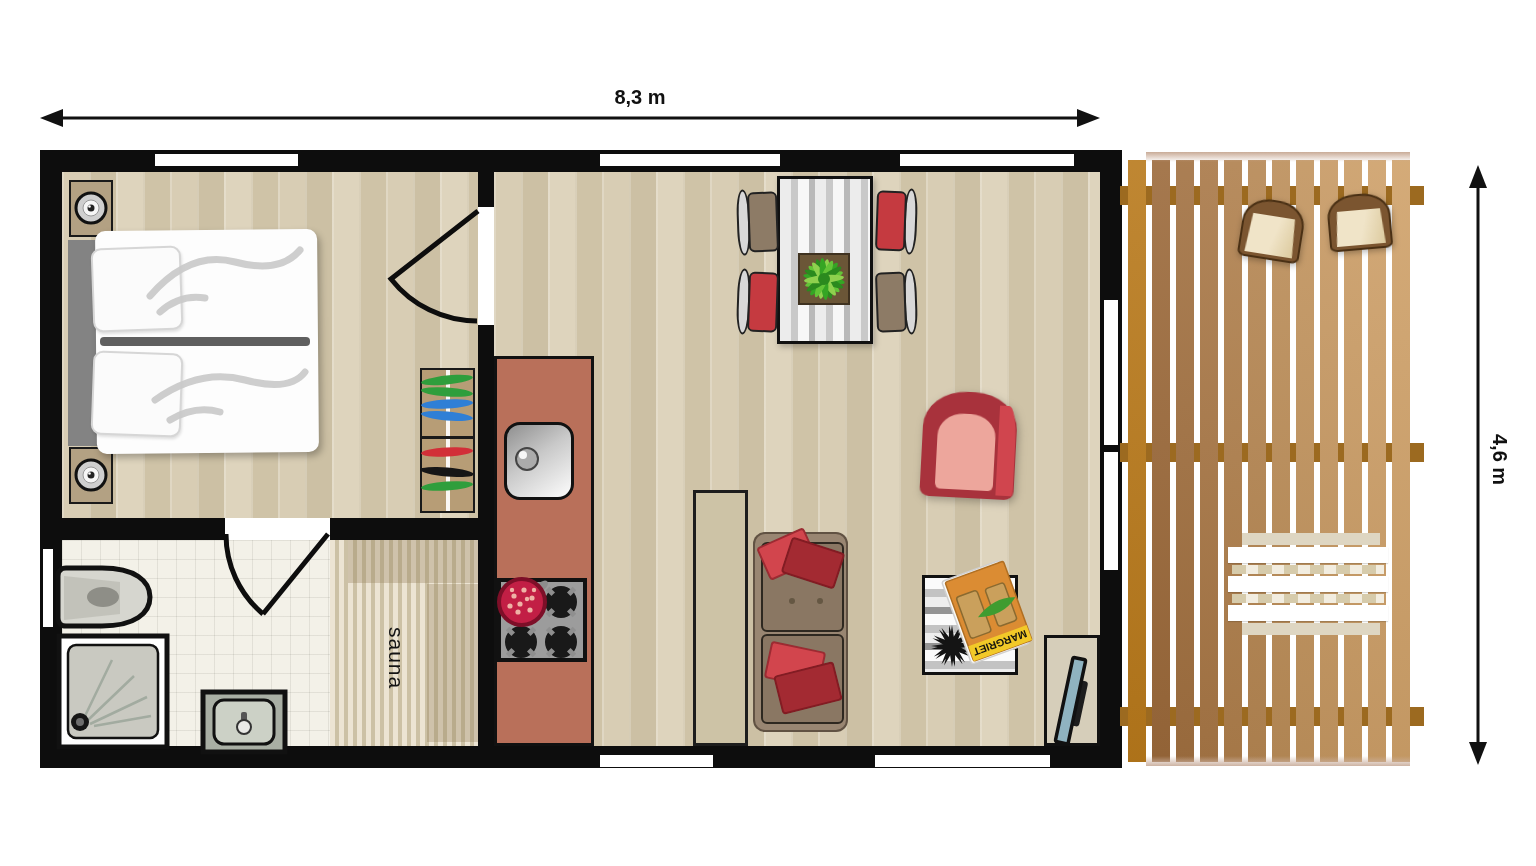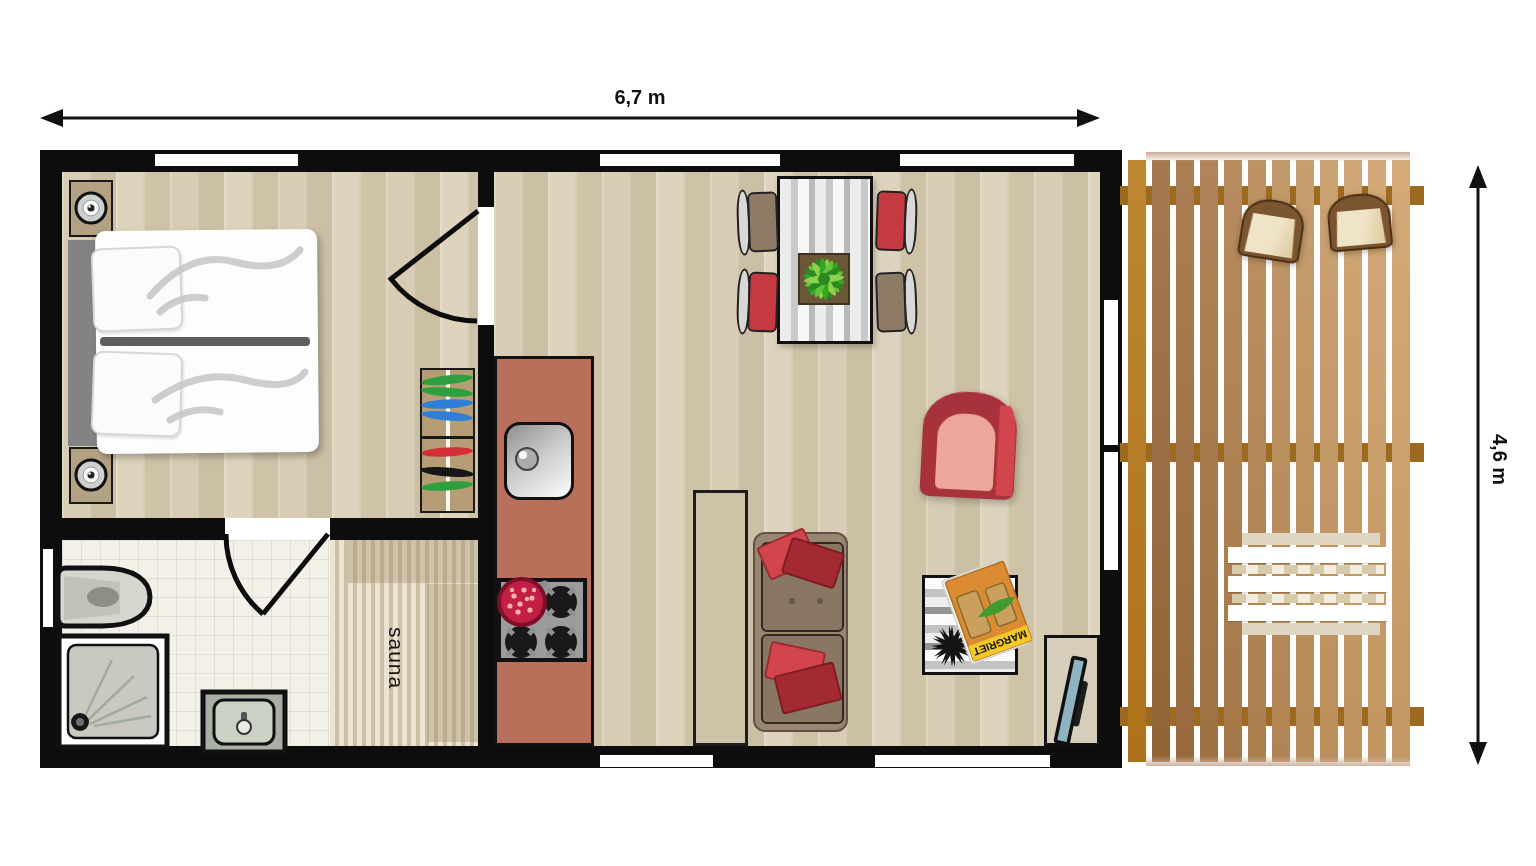--- a/index.html
+++ b/index.html
@@ -113,21 +113,21 @@
                justify-content:center;writing-mode:vertical-rl;font-size:21px;font-weight:500;
                color:#141414;letter-spacing:1px}
 
   .overlay{position:absolute;left:0;top:0;width:1536px;height:866px;pointer-events:none}
 </style>
 </head>
 <body>
 
 <div class="canvas">
 
-  <div class="abs dim-label dim-w">6,7 m</div>
+  <div class="abs dim-label dim-w">8,3 m</div>
   <div class="abs dim-label dim-d">4,6 m</div>
 
   <div class="abs house"></div>
 
   <div class="abs parquet bedroom"></div>
   <div class="abs parquet living"></div>
   <div class="abs bathroom"></div>
   <div class="abs sauna">
     <div class="abs sauna-bench" style="left:18px;top:0;width:130px;height:43px"></div>
     <div class="abs sauna-bench" style="left:97px;top:44px;width:51px;height:158px"></div>

